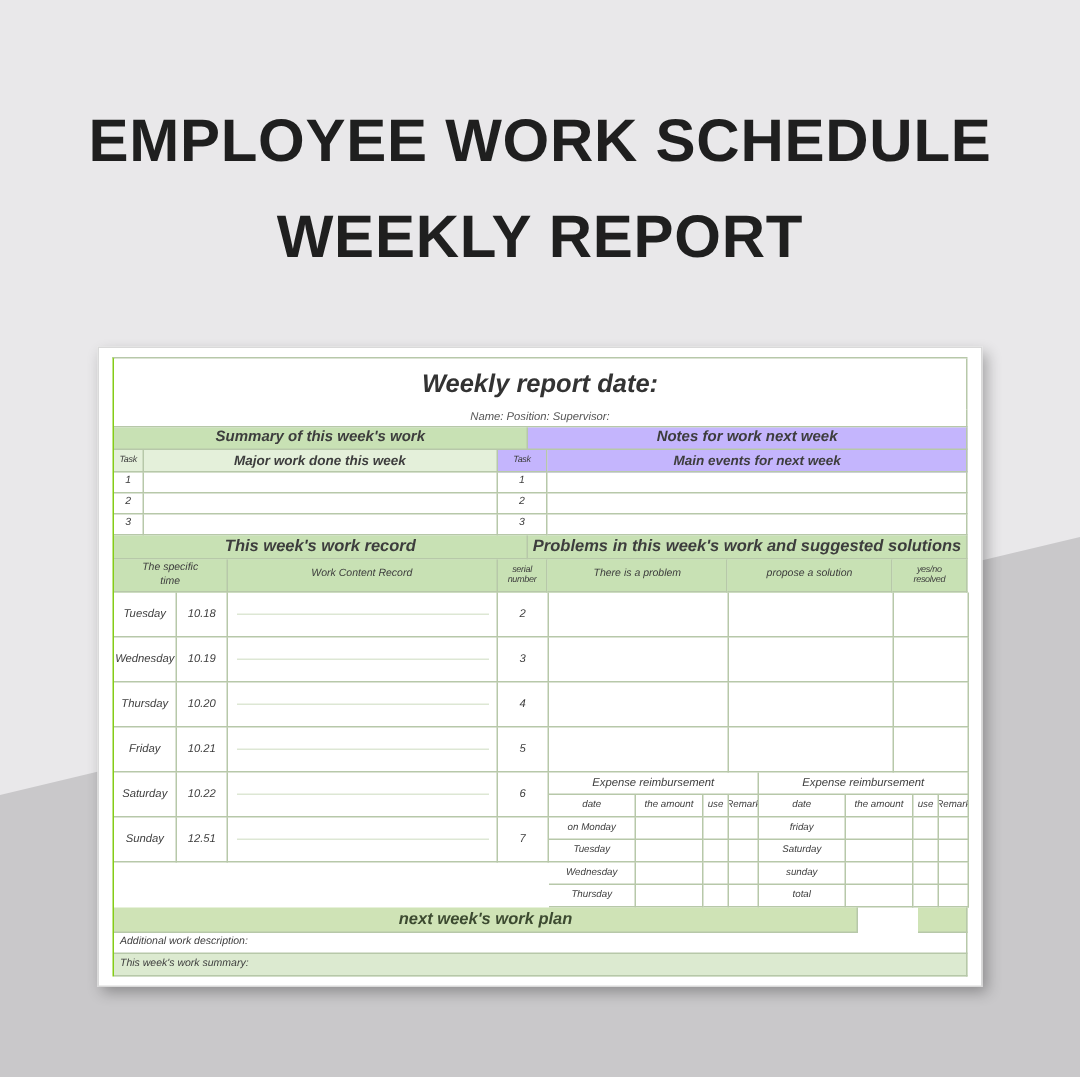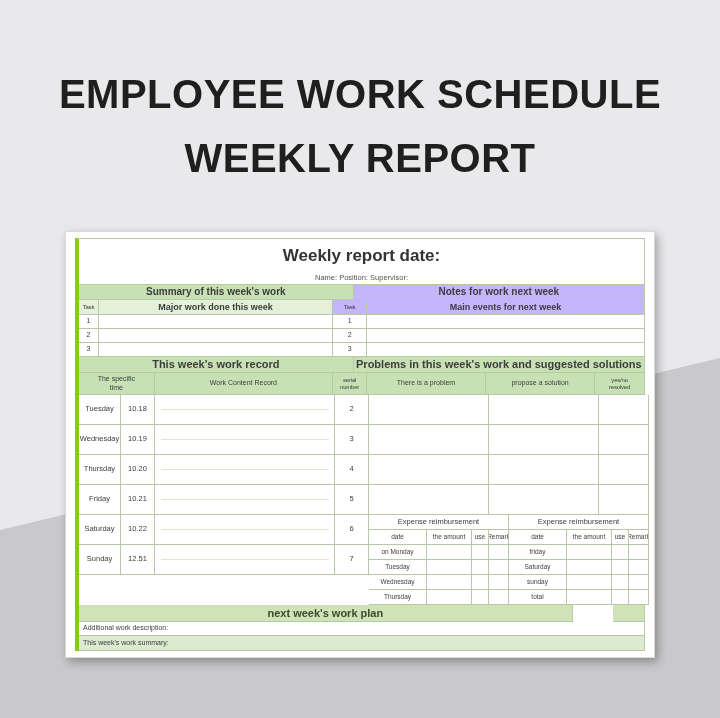--- a/index.html
+++ b/index.html
@@ -4,22 +4,22 @@
 <style>
   html,body{margin:0;padding:0;width:720px;height:718px;overflow:hidden;
     font-family:"Liberation Sans",sans-serif;background:#e9e8ea;position:relative;}
   .bg-lower{position:absolute;left:0;top:0;width:720px;height:718px;background:#c9c8ca;
     clip-path:polygon(0 530px,720px 358px,720px 718px,0 718px);}
   .page-title{position:absolute;left:0;top:62px;width:720px;text-align:center;
     color:#1f1f1f;font-weight:600;font-size:40px;line-height:64px;letter-spacing:.5px;}
   .sheet{position:absolute;left:65px;top:231px;width:590px;height:427px;background:#fff;
     border:1px solid #d9d9d9;box-sizing:border-box;box-shadow:3px 4px 9px rgba(0,0,0,.3);
     padding:6px 9px 8px 9px;}
-  .tbl{width:570px;border-left:4px solid #84cc16;border-top:1px solid #b7c8a9;
-    box-sizing:border-box;color:#3d3d3d;}
+  .tbl{width:570px;border-left:1px solid #84cc16;border-top:1px solid #b7c8a9;
+    box-sizing:border-box;color:#3d3d3d;font-style:italic;}
   .row{display:flex;width:100%;box-sizing:border-box;}
   .cell{box-sizing:border-box;border-right:1px solid #b7c8a9;border-bottom:1px solid #b7c8a9;
     display:flex;align-items:center;justify-content:center;text-align:center;
     overflow:hidden;line-height:1.15;}
   .title-row{height:34px;}
   .title-cell{width:570px;font-size:17px;font-weight:700;color:#333;border-bottom:none;}
   .meta-row{height:12px;}
   .meta-cell{width:570px;font-size:7.5px;color:#555;}
   .bg-dark{background:#c4b5fd;}
   .bg-med{background:#c8e1b4;}

